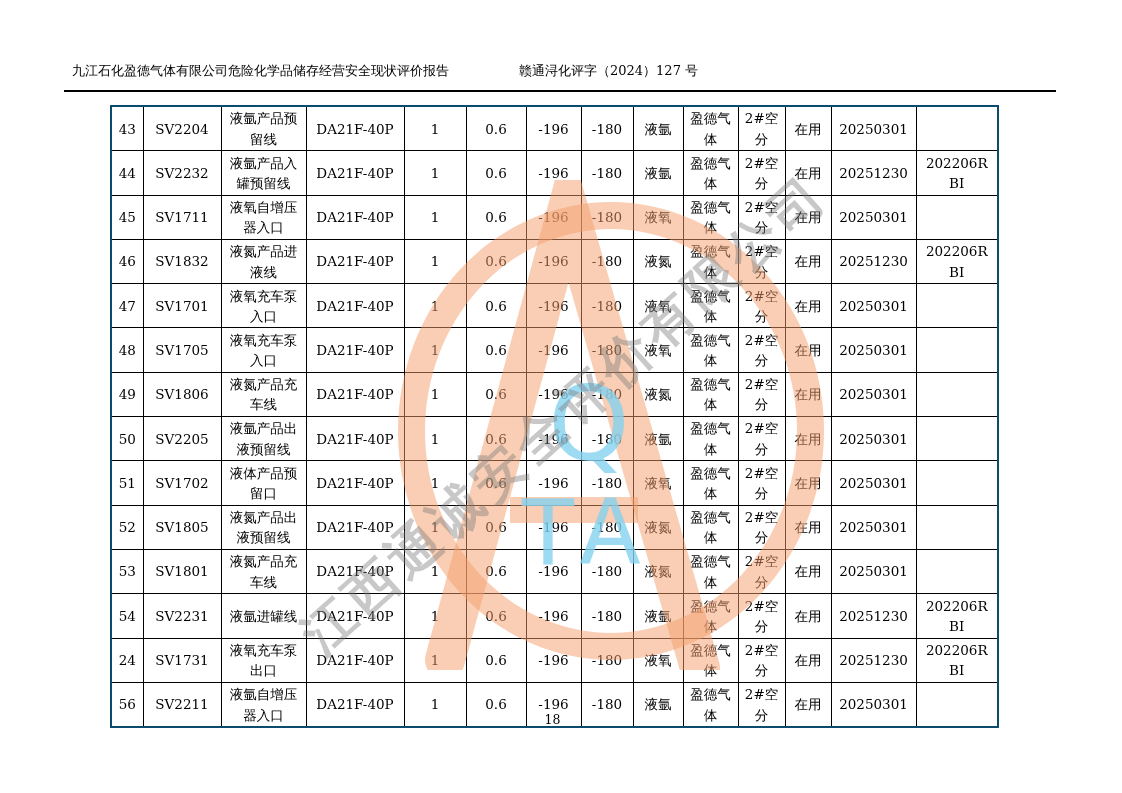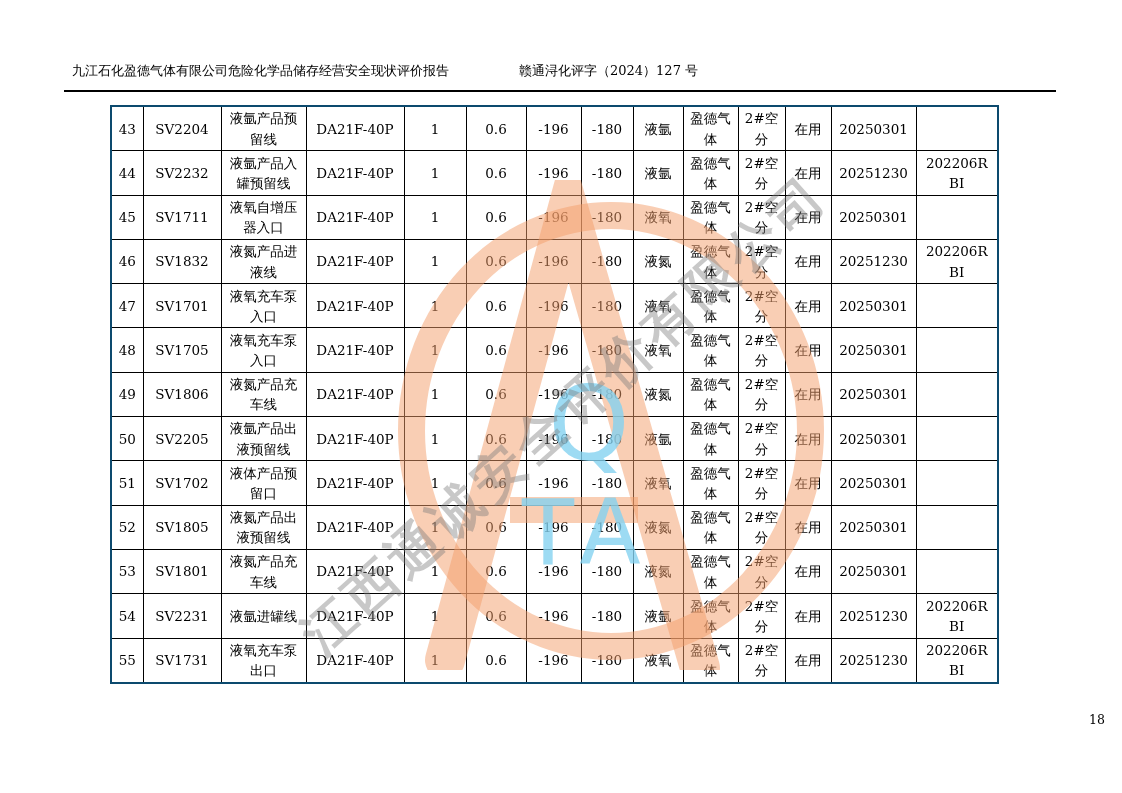--- a/index.html
+++ b/index.html
@@ -18,21 +18,21 @@
     border:2px solid #0c4a6e;
   }
   table.valves td{
     border:1px solid #000;
     text-align:center;vertical-align:middle;
     font-size:13.5px;line-height:1.5;
     height:41.3px;padding:1px 5px;
     word-break:break-all;overflow:hidden;
   }
   
-  .page-number{position:absolute;top:712px;left:0;width:1105px;text-align:right;font-size:12.5px;}
+  .page-number{position:absolute;top:712px;left:0;width:1105px;text-align:center;font-size:12.5px;}
   
   .watermark{position:absolute;left:0;top:0;width:1122px;height:793px;pointer-events:none;}
   .wm-ring{
     position:absolute;left:398px;top:202px;width:372px;height:404px;
     border:27px solid var(--wm-orange, rgba(243,157,106,0.5));
     border-radius:50%;
   }
   .wm-emblem{position:absolute;left:400px;top:180px;}
   .wm-q{
     position:absolute;left:548px;top:372px;
@@ -266,34 +266,50 @@
         <td>-196</td>
         <td>-180</td>
         <td>液氩</td>
         <td>盈德气体</td>
         <td>2#空分</td>
         <td>在用</td>
         <td>20251230</td>
         <td>202206RBI</td>
       </tr>
       <tr>
-        <td>55</td>
+        <td>24</td>
         <td>SV1731</td>
         <td>液氧充车泵出口</td>
         <td>DA21F-40P</td>
         <td>1</td>
         <td>0.6</td>
         <td>-196</td>
         <td>-180</td>
         <td>液氧</td>
         <td>盈德气体</td>
         <td>2#空分</td>
         <td>在用</td>
         <td>20251230</td>
         <td>202206RBI</td>
+      </tr>
+      <tr>
+        <td>56</td>
+        <td>SV2211</td>
+        <td>液氩自增压器入口</td>
+        <td>DA21F-40P</td>
+        <td>1</td>
+        <td>0.6</td>
+        <td>-196</td>
+        <td>-180</td>
+        <td>液氩</td>
+        <td>盈德气体</td>
+        <td>2#空分</td>
+        <td>在用</td>
+        <td>20250301</td>
+        <td></td>
       </tr>
     </tbody>
 </table>
 
 <div class="page-number">18</div>
 
 <div class="watermark">
   <div class="wm-ring"></div>
   <svg class="wm-emblem" width="340" height="490" viewBox="0 0 340 490">
     <path d="M45 480 L168 28 L300 488" fill="none" stroke="var(--wm-orange, rgba(243,157,106,0.5))" stroke-width="40" stroke-linecap="round"></path>

